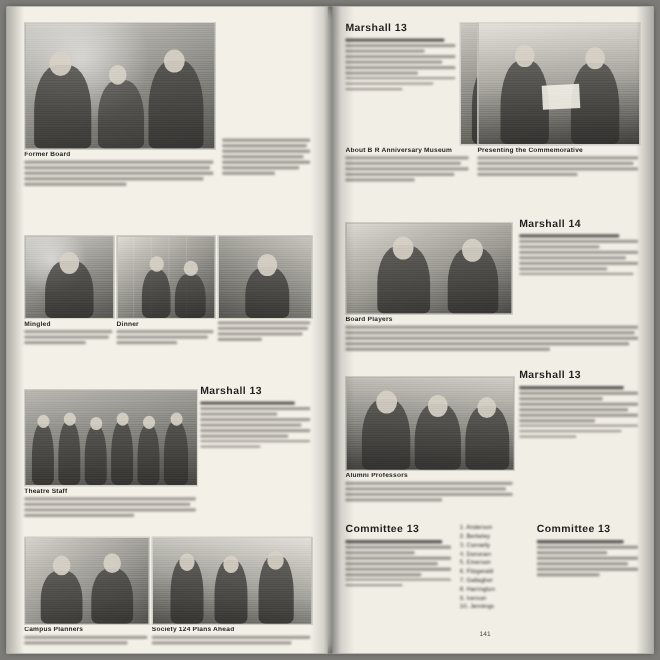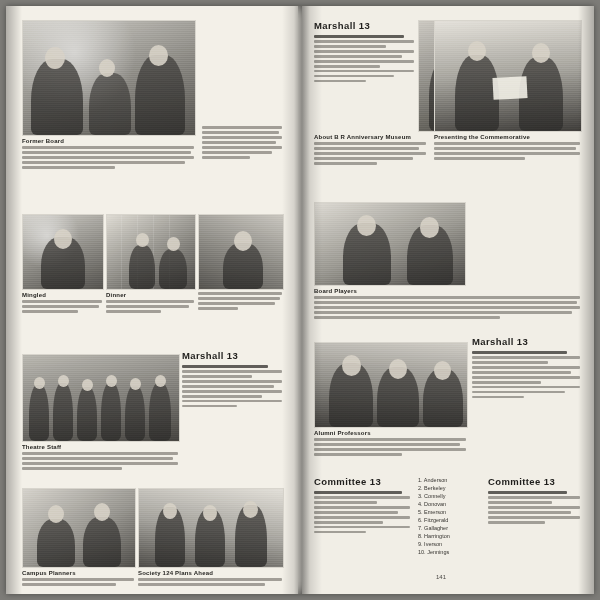--- a/index.html
+++ b/index.html
@@ -387,20 +387,33 @@
 
         <div class="photo blurry" style="position:absolute; left:12px; top:196px; width:150px; height:82px;">
           <div class="ph-inner" style="background:linear-gradient(160deg,#dcd9d2,#9b9992 52%,#4a4845);"></div>
           <div class="fig" style="left:28px; width:48px; height:62px;"></div>
           <div class="head" style="left:42px; top:12px; width:19px; height:21px;"></div>
           <div class="fig" style="left:92px; width:46px; height:60px;"></div>
           <div class="head" style="left:105px; top:14px; width:19px; height:21px;"></div>
           <div class="ph-grain"></div>
         </div>
 
+        <div style="position:absolute; left:170px; top:192px; width:108px;">
+          <div class="hdg">Marshall 14</div>
+          <div class="blurrier">
+            <div class="tline dark" style="width:84%"></div>
+            <div class="tline" style="width:100%"></div>
+            <div class="tline" style="width:68%"></div>
+            <div class="tline" style="width:100%"></div>
+            <div class="tline" style="width:90%"></div>
+            <div class="tline" style="width:100%"></div>
+            <div class="tline" style="width:74%"></div>
+            <div class="tline" style="width:96%"></div>
+          </div>
+        </div>
 
         <div style="position:absolute; left:12px; top:282px; width:266px;">
           <div class="cap-title">Board Players</div>
           <div class="blurrier">
             <div class="tline" style="width:100%"></div>
             <div class="tline" style="width:99%"></div>
             <div class="tline" style="width:100%"></div>
             <div class="tline" style="width:97%"></div>
             <div class="tline" style="width:70%"></div>
           </div>

